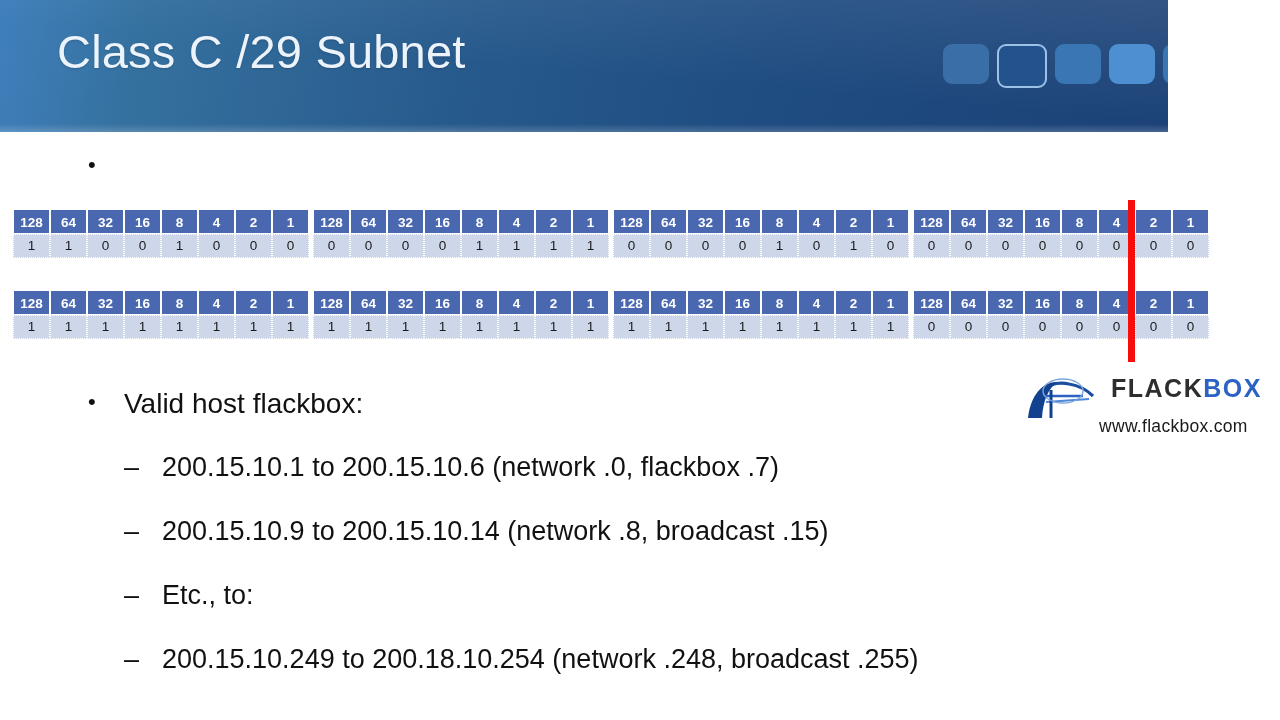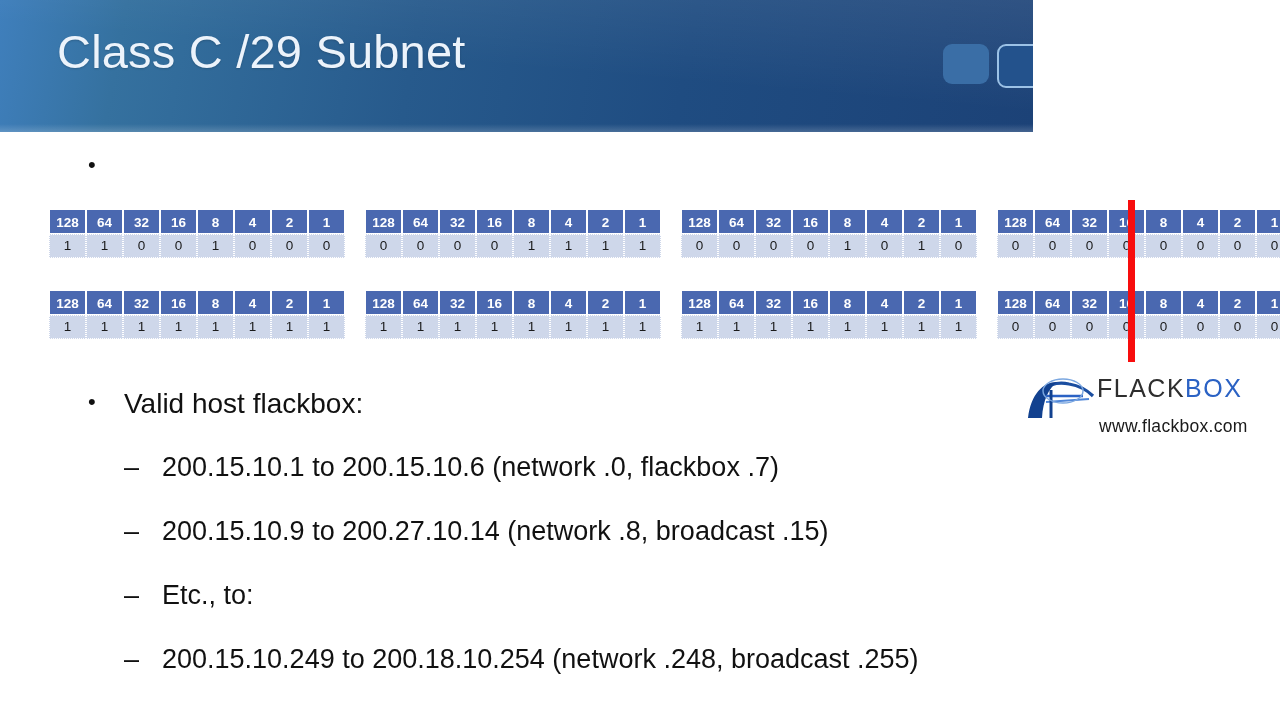--- a/index.html
+++ b/index.html
@@ -12,21 +12,21 @@
     background: #ffffff;
     font-family: "Liberation Sans", sans-serif;
     overflow: hidden;
     position: relative;
   }
 
   
   .header {
     position: absolute;
     left: 0; top: 0;
-    width: 1033px;
+    width: 1168px;
     height: 132px;
     background: linear-gradient(100deg, #3f7fbc 0%, #35719f 12%, #275a8c 40%, #1f4c81 66%, #1c4277 100%);
     overflow: hidden;
   }
   .header-sheen {
     position: absolute;
     left: 0; top: 0;
     width: 1280px; height: 132px;
     background: linear-gradient(185deg, rgba(255,255,255,0.10) 0%, rgba(255,255,255,0.00) 55%);
     pointer-events: none;
@@ -86,22 +86,21 @@
 
   
   .tables {
     position: absolute;
     left: 13px;
     top: 209px;
     width: 1240px;
   }
   .table-row {
     display: flex;
-    gap: 20px;
-    margin-left: 36px;
+    gap: 4px;
   }
   .table-row + .table-row {
     margin-top: 32px;
   }
   .octet {
     display: block;
   }
   .octet-line {
     display: flex;
   }
@@ -173,25 +172,25 @@
     width: 232px;
     height: 52px;
   }
   .logo-mark {
     position: absolute;
     left: 0; top: 2px;
     width: 74px; height: 46px;
   }
   .logo-word {
     position: absolute;
-    left: 74px;
+    left: 88px;
     top: 2px;
     font-size: 25px;
     letter-spacing: 1.5px;
-    font-weight: normal;
+    font-weight: bold;
     white-space: nowrap;
   }
   .logo-flack { color: #2e2e2e; }
   .logo-box { color: #2b62c4; }
   .logo-url {
     position: absolute;
     left: 76px;
     top: 29px;
     font-size: 17.5px;
     color: #1a1a1a;
@@ -410,21 +409,21 @@
     <div class="lvl1">
       <span class="bullet-dot">•</span>
       <span>Valid host flackbox:</span>
     </div>
     <div class="lvl2">
       <span class="dash">–</span>
       <span>200.15.10.1 to 200.15.10.6 (network .0, flackbox .7)</span>
     </div>
     <div class="lvl2">
       <span class="dash">–</span>
-      <span>200.15.10.9 to 200.27.10.14 (network .8, broadcast .15)</span>
+      <span>200.15.10.9 to 200.15.10.14 (network .8, broadcast .15)</span>
     </div>
     <div class="lvl2">
       <span class="dash">–</span>
       <span>Etc., to:</span>
     </div>
     <div class="lvl2">
       <span class="dash">–</span>
       <span>200.15.10.249 to 200.18.10.254 (network .248, broadcast .255)</span>
     </div>
   </div>

